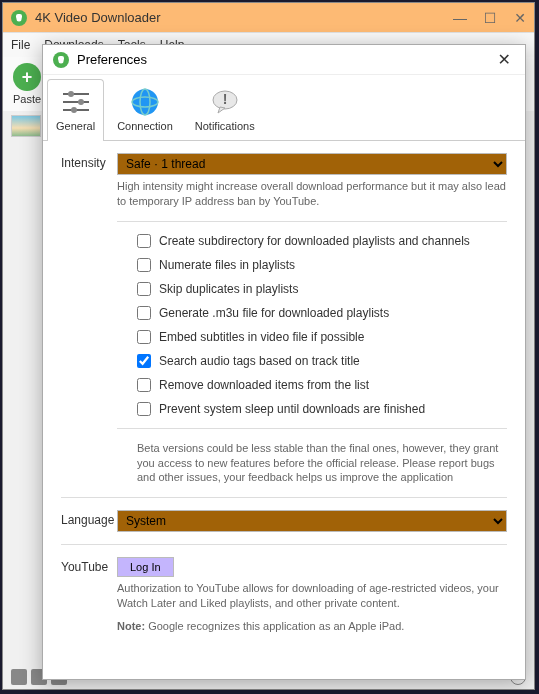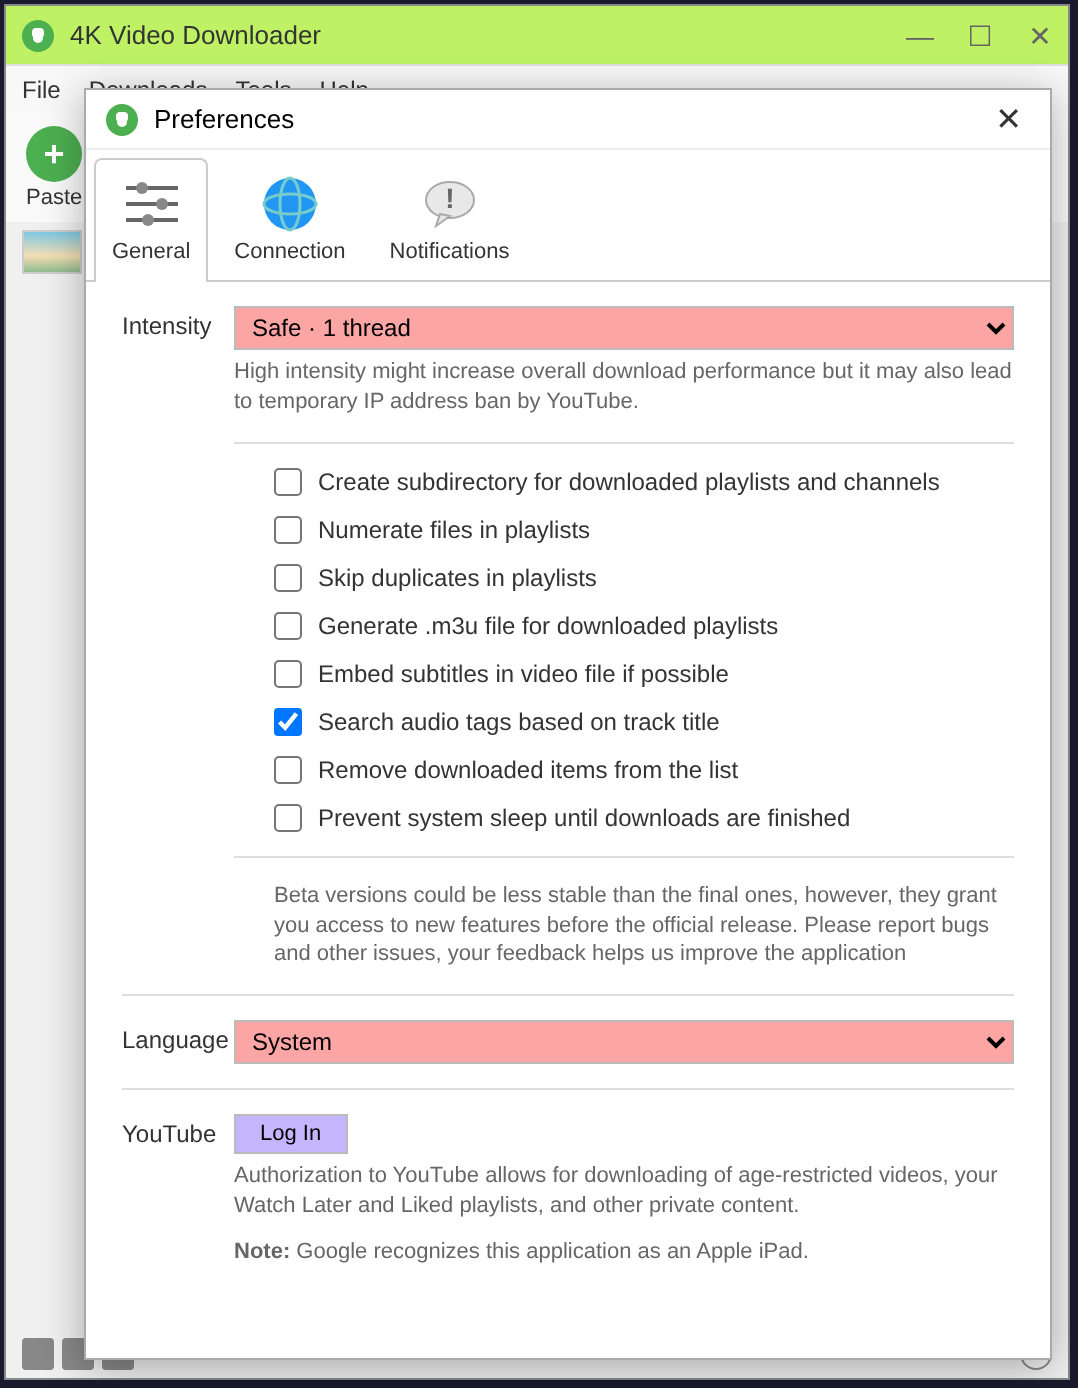--- a/index.html
+++ b/index.html
@@ -13,21 +13,21 @@
       position: relative;
     }
     .main-window {
       position: absolute;
       top: 2px; left: 2px; right: 4px; bottom: 4px;
       background: #f0f0f0;
       border: 1px solid #888;
     }
     .titlebar {
       height: 30px;
-      background: #bef264;
+      background: #fdba74;
       display: flex;
       align-items: center;
       padding: 0 8px;
       border-bottom: 1px solid #e0e0e0;
     }
     .titlebar-icon {
       width: 16px; height: 16px;
       background: #4caf50;
       border-radius: 50%;
       display: flex; align-items: center; justify-content: center;
@@ -134,21 +134,21 @@
       padding: 12px 18px 10px 18px;
       overflow-y: auto;
     }
     .row { display: flex; align-items: flex-start; margin-bottom: 4px; }
     .row-label { width: 56px; font-size: 12px; color: #333; padding-top: 3px; }
     .row-content { flex: 1; }
     select.drop {
       width: 100%;
       height: 22px;
       font-size: 12px;
-      background: #fca5a5;
+      background: #a16207;
       border: 1px solid #bbb;
       padding: 0 4px;
     }
     .hint {
       font-size: 11px;
       color: #666;
       margin-top: 4px;
       line-height: 1.35;
     }
     .sep { border: none; border-top: 1px solid #ddd; margin: 12px 0 12px 56px; }

